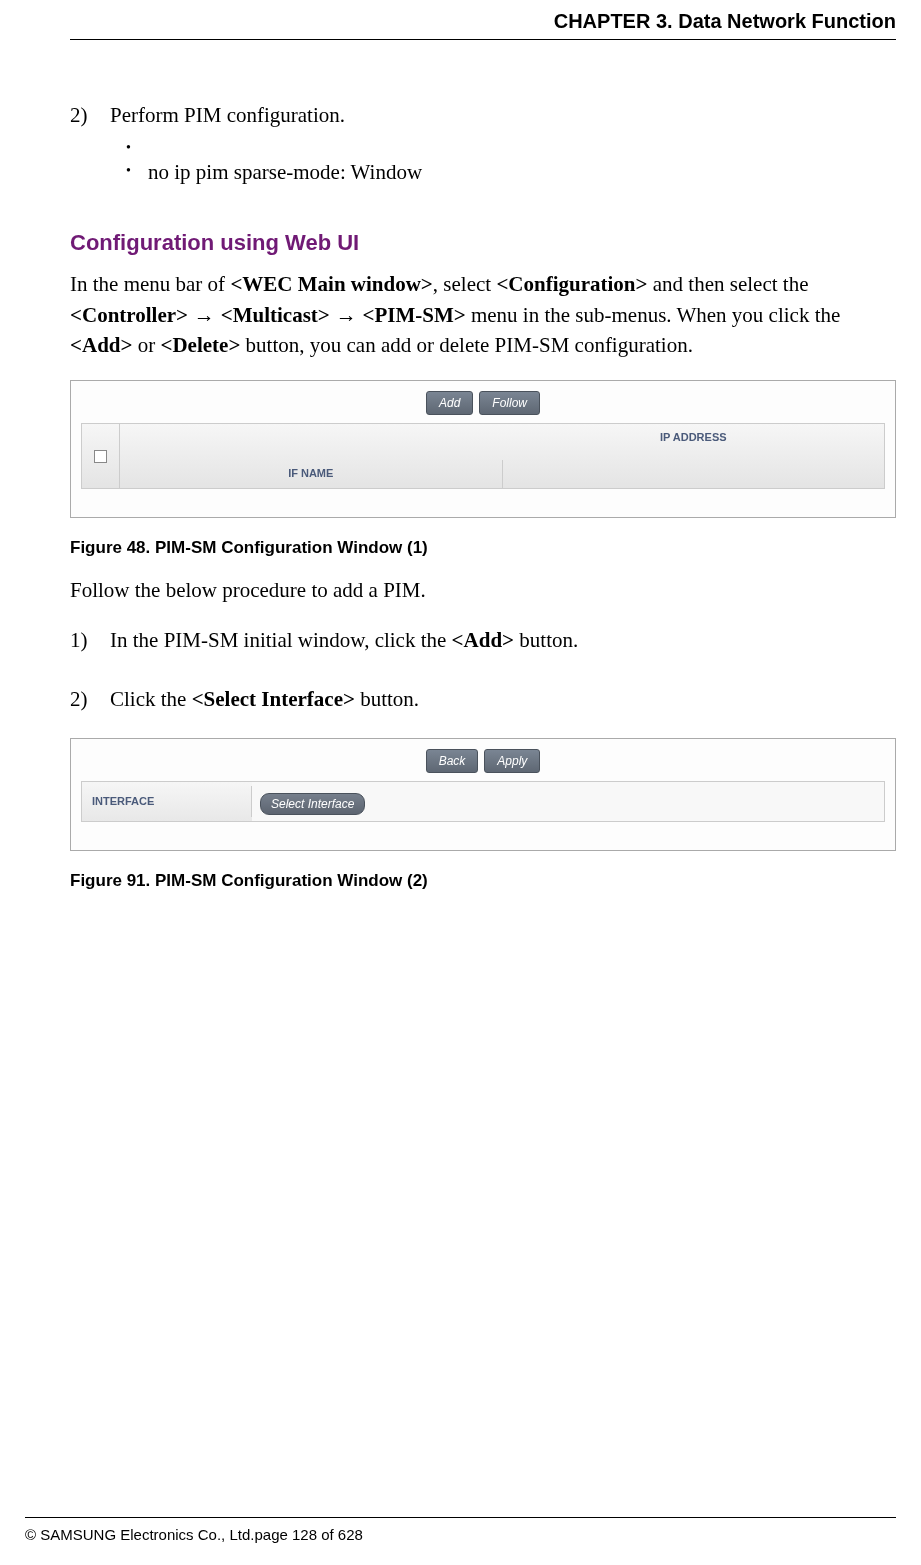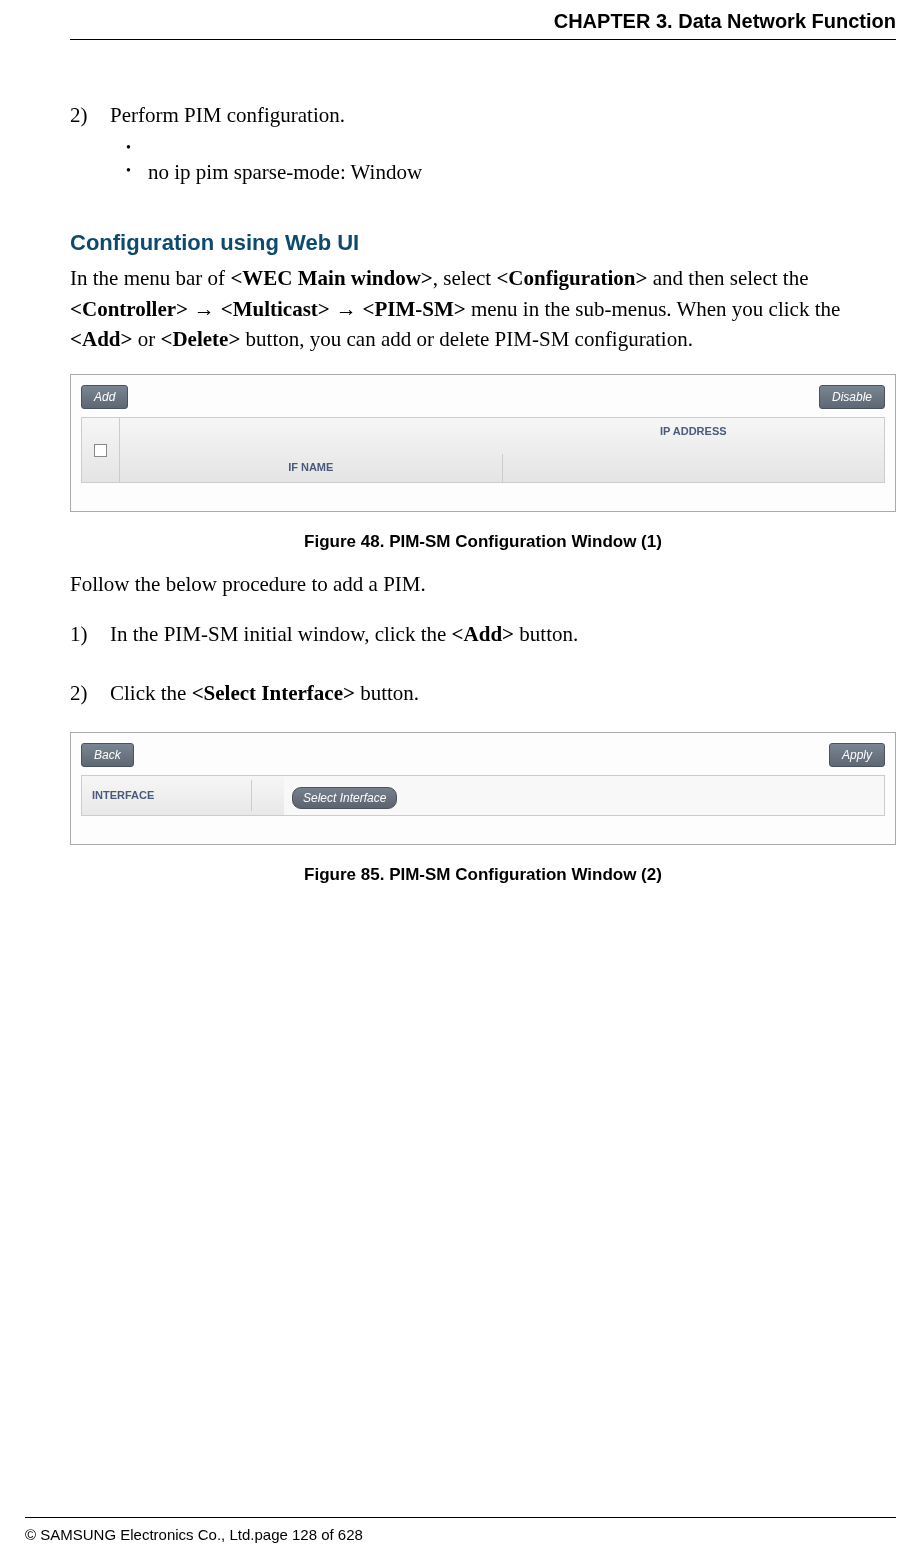--- a/index.html
+++ b/index.html
@@ -51,43 +51,43 @@
   .bullet-dot {
     width: 22px;
     flex-shrink: 0;
     font-size: 14px;
     position: relative;
     top: 4px;
   }
   .section-heading {
     font-family: Arial, Helvetica, sans-serif;
     font-weight: bold;
-    color: #0c4a6e;
+    color: #701a75;
     font-size: 22px;
     margin-top: 40px;
-    margin-bottom: 4px;
+    margin-bottom: 10px;
   }
   .para {
     margin-bottom: 20px;
   }
   .bold { font-weight: bold; }
   .arrow { font-family: Arial, sans-serif; }
   .figure-wrap {
     margin-top: 16px;
     margin-bottom: 14px;
   }
   .ui-box {
     border: 1px solid #aaa;
     background: #fdfdfd;
     padding: 10px 10px 28px 10px;
     position: relative;
   }
   .btn-row {
     display: flex;
-    justify-content: space-between;
+    justify-content: center;
     gap: 6px;
     margin-bottom: 8px;
   }
   .ui-btn {
     background: linear-gradient(#7a8593, #5e6773);
     color: #fff;
     font-family: Arial, sans-serif;
     font-size: 12px;
     border: 1px solid #4a525c;
     border-radius: 3px;
@@ -124,32 +124,31 @@
     text-align: center;
     padding: 6px 0;
   }
   .checkbox-sq {
     width: 13px;
     height: 13px;
     border: 1px solid #888;
     background: #fff;
   }
   .caption {
-    text-align: center;
+    text-align: left;
     font-family: Arial, Helvetica, sans-serif;
     font-weight: bold;
     font-size: 17px;
     margin-top: 18px;
   }
   .form-row {
     display: flex;
     align-items: center;
     background: linear-gradient(#f6f6f6, #e8e8e8);
     border: 1px solid #ccc;
-    gap: 32px;
   }
   .form-label-cell {
     width: 170px;
     font-family: Arial, sans-serif;
     font-size: 11px;
     font-weight: bold;
     color: #4a5a7a;
     padding: 8px 10px;
     border-right: 1px solid #ccc;
   }
@@ -213,21 +212,21 @@
     <div class="section-heading">Configuration using Web UI</div>
 
     <div class="para">
       <span>In the menu bar of </span><span class="bold">&lt;WEC Main window&gt;</span><span>, select </span><span class="bold">&lt;Configuration&gt;</span><span> and then select the </span><span class="bold">&lt;Controller&gt;</span><span class="arrow"> → </span><span class="bold">&lt;Multicast&gt;</span><span class="arrow"> → </span><span class="bold">&lt;PIM-SM&gt;</span><span> menu in the sub-menus. When you click the </span><span class="bold">&lt;Add&gt;</span><span> or </span><span class="bold">&lt;Delete&gt;</span><span> button, you can add or delete PIM-SM configuration.</span>
     </div>
 
     <div class="figure-wrap">
       <div class="ui-box">
         <div class="btn-row">
           <button class="ui-btn">Add</button>
-          <button class="ui-btn">Disable</button>
+          <button class="ui-btn">Follow</button>
         </div>
         <div class="tbl-header">
           <div class="th-check">
             <div class="checkbox-sq"></div>
           </div>
           <div class="th-name">IF NAME</div>
           <div class="th-addr">IP ADDRESS</div>
         </div>
       </div>
       <div class="caption">Figure 48. PIM-SM Configuration Window (1)</div>
@@ -255,21 +254,21 @@
           <button class="ui-btn">Back</button>
           <button class="ui-btn">Apply</button>
         </div>
         <div class="form-row">
           <div class="form-label-cell">INTERFACE</div>
           <div class="form-btn-cell">
             <button class="select-btn">Select Interface</button>
           </div>
         </div>
       </div>
-      <div class="caption">Figure 85. PIM-SM Configuration Window (2)</div>
+      <div class="caption">Figure 91. PIM-SM Configuration Window (2)</div>
     </div>
 
   </div>
 </div>
 
 <div class="footer">
   <hr class="bottom-rule">
   <div class="footer-row">
     <span>© SAMSUNG Electronics Co., Ltd.</span>
     <span>page 128 of 628</span>

